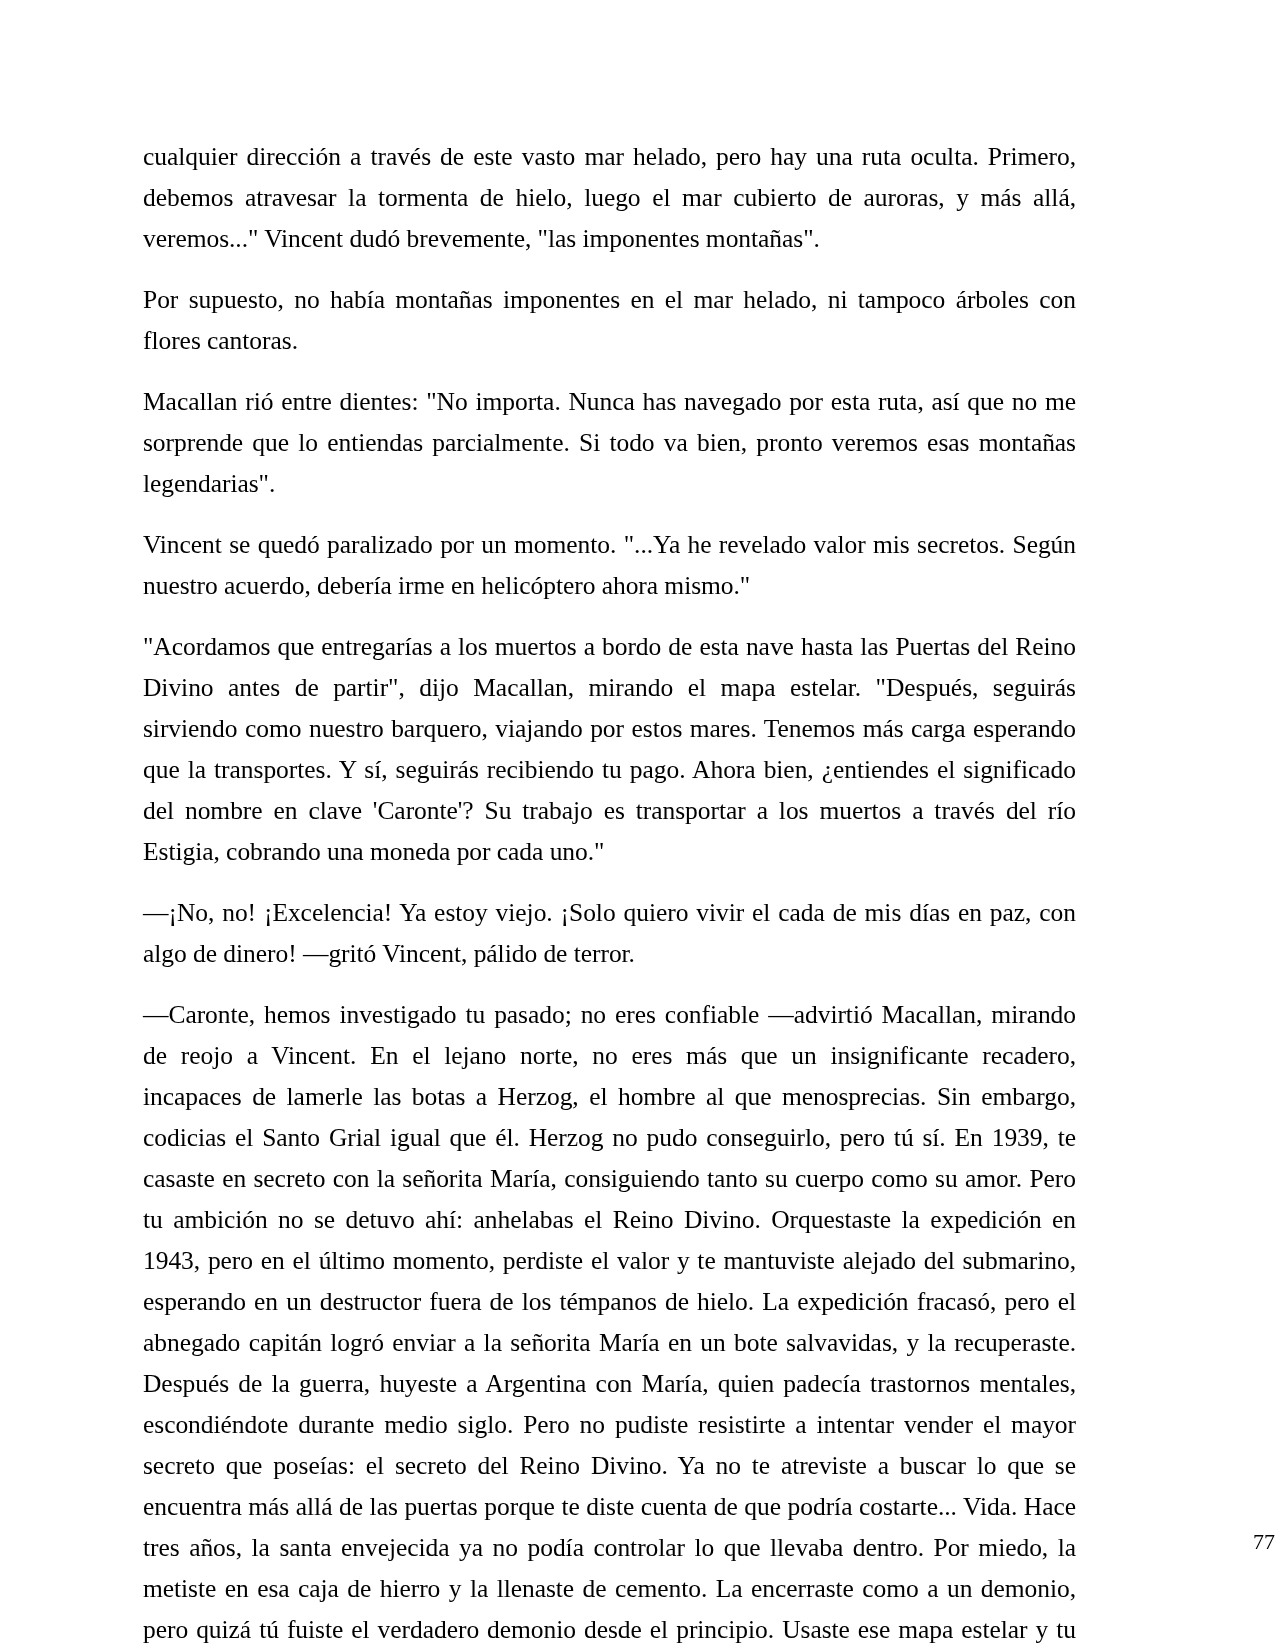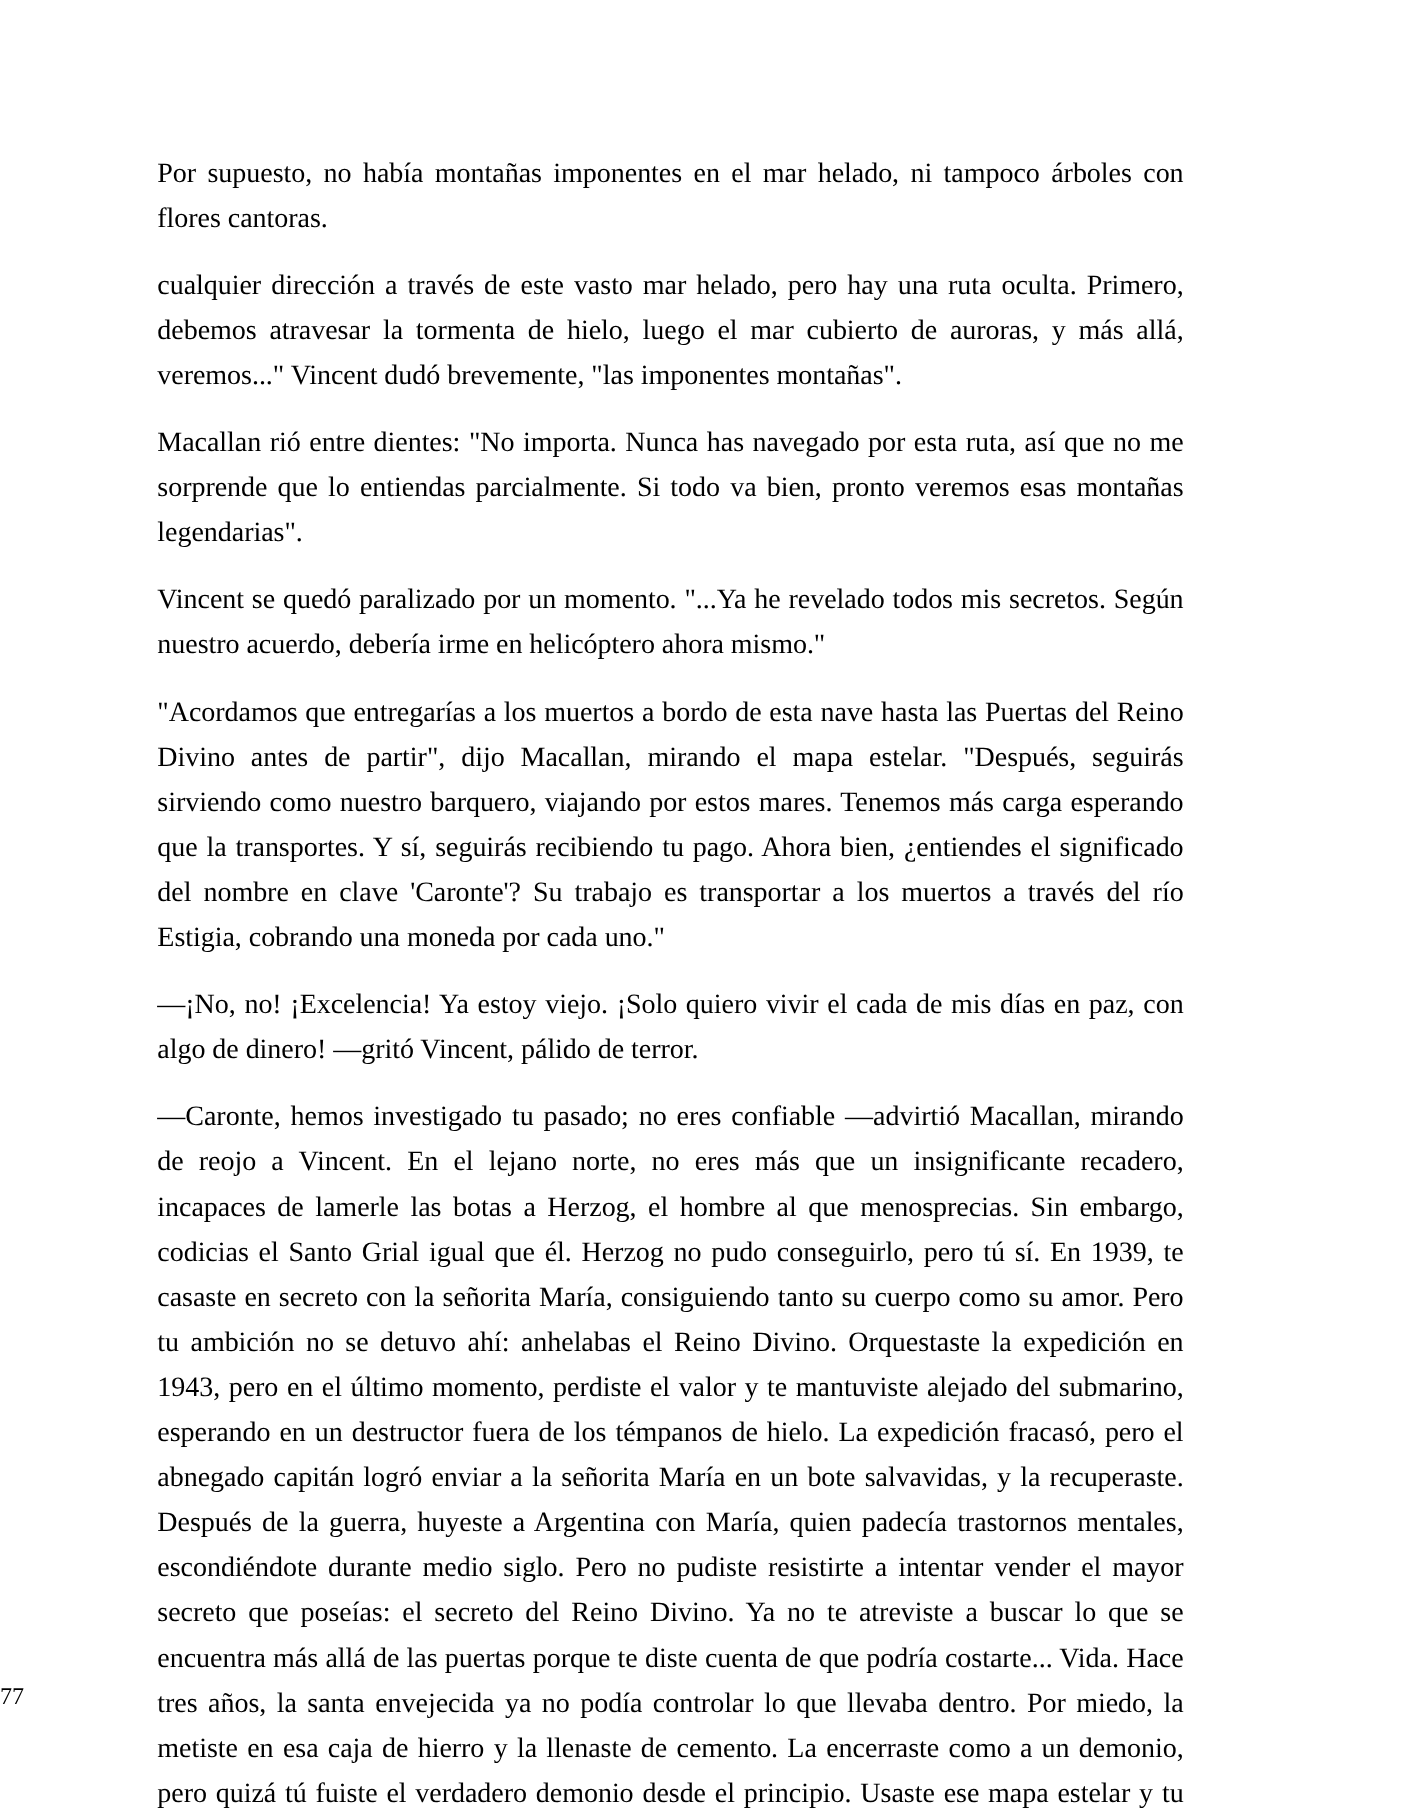--- a/index.html
+++ b/index.html
@@ -38,37 +38,37 @@
     -webkit-hyphens: none;
   }
   .para:last-child {
     margin-bottom: 0;
   }
   .page-number {
     position: absolute;
     left: 0;
     right: 0;
     top: 1528px;
-    text-align: left;
+    text-align: right;
     font-size: 22px;
     line-height: 28px;
     color: #000000;
     font-family: "Liberation Serif", "DejaVu Serif", serif;
   }
 </style>
 </head>
 <body>
 
 <div class="page">
 
   <div class="content">
+    <p class="para">cualquier dirección a través de este vasto mar helado, pero hay una ruta oculta. Primero, debemos atravesar la tormenta de hielo, luego el mar cubierto de auroras, y más allá, veremos..." Vincent dudó brevemente, "las imponentes montañas".</p>
     <p class="para">Por supuesto, no había montañas imponentes en el mar helado, ni tampoco árboles con flores cantoras.</p>
-    <p class="para">cualquier dirección a través de este vasto mar helado, pero hay una ruta oculta. Primero, debemos atravesar la tormenta de hielo, luego el mar cubierto de auroras, y más allá, veremos..." Vincent dudó brevemente, "las imponentes montañas".</p>
     <p class="para">Macallan rió entre dientes: "No importa. Nunca has navegado por esta ruta, así que no me sorprende que lo entiendas parcialmente. Si todo va bien, pronto veremos esas montañas legendarias".</p>
-    <p class="para">Vincent se quedó paralizado por un momento. "...Ya he revelado todos mis secretos. Según nuestro acuerdo, debería irme en helicóptero ahora mismo."</p>
+    <p class="para">Vincent se quedó paralizado por un momento. "...Ya he revelado valor mis secretos. Según nuestro acuerdo, debería irme en helicóptero ahora mismo."</p>
     <p class="para">"Acordamos que entregarías a los muertos a bordo de esta nave hasta las Puertas del Reino Divino antes de partir", dijo Macallan, mirando el mapa estelar. "Después, seguirás sirviendo como nuestro barquero, viajando por estos mares. Tenemos más carga esperando que la transportes. Y sí, seguirás recibiendo tu pago. Ahora bien, ¿entiendes el significado del nombre en clave 'Caronte'? Su trabajo es transportar a los muertos a través del río Estigia, cobrando una moneda por cada uno."</p>
     <p class="para">—¡No, no! ¡Excelencia! Ya estoy viejo. ¡Solo quiero vivir el cada de mis días en paz, con algo de dinero! —gritó Vincent, pálido de terror.</p>
     <p class="para">—Caronte, hemos investigado tu pasado; no eres confiable —advirtió Macallan, mirando de reojo a Vincent. En el lejano norte, no eres más que un insignificante recadero, incapaces de lamerle las botas a Herzog, el hombre al que menosprecias. Sin embargo, codicias el Santo Grial igual que él. Herzog no pudo conseguirlo, pero tú sí. En 1939, te casaste en secreto con la señorita María, consiguiendo tanto su cuerpo como su amor. Pero tu ambición no se detuvo ahí: anhelabas el Reino Divino. Orquestaste la expedición en 1943, pero en el último momento, perdiste el valor y te mantuviste alejado del submarino, esperando en un destructor fuera de los témpanos de hielo. La expedición fracasó, pero el abnegado capitán logró enviar a la señorita María en un bote salvavidas, y la recuperaste. Después de la guerra, huyeste a Argentina con María, quien padecía trastornos mentales, escondiéndote durante medio siglo. Pero no pudiste resistirte a intentar vender el mayor secreto que poseías: el secreto del Reino Divino. Ya no te atreviste a buscar lo que se encuentra más allá de las puertas porque te diste cuenta de que podría costarte... Vida. Hace tres años, la santa envejecida ya no podía controlar lo que llevaba dentro. Por miedo, la metiste en esa caja de hierro y la llenaste de cemento. La encerraste como a un demonio, pero quizá tú fuiste el verdadero demonio desde el principio. Usaste ese mapa estelar y tu gran aventura para estafarnos. Clonaste los genes de María para crear a la supuesta santa de segunda generación, pero no es más que una marioneta vacía.</p>
   </div>
 
   <div class="page-number">77</div>
 
 </div>
 
 </body></html>

